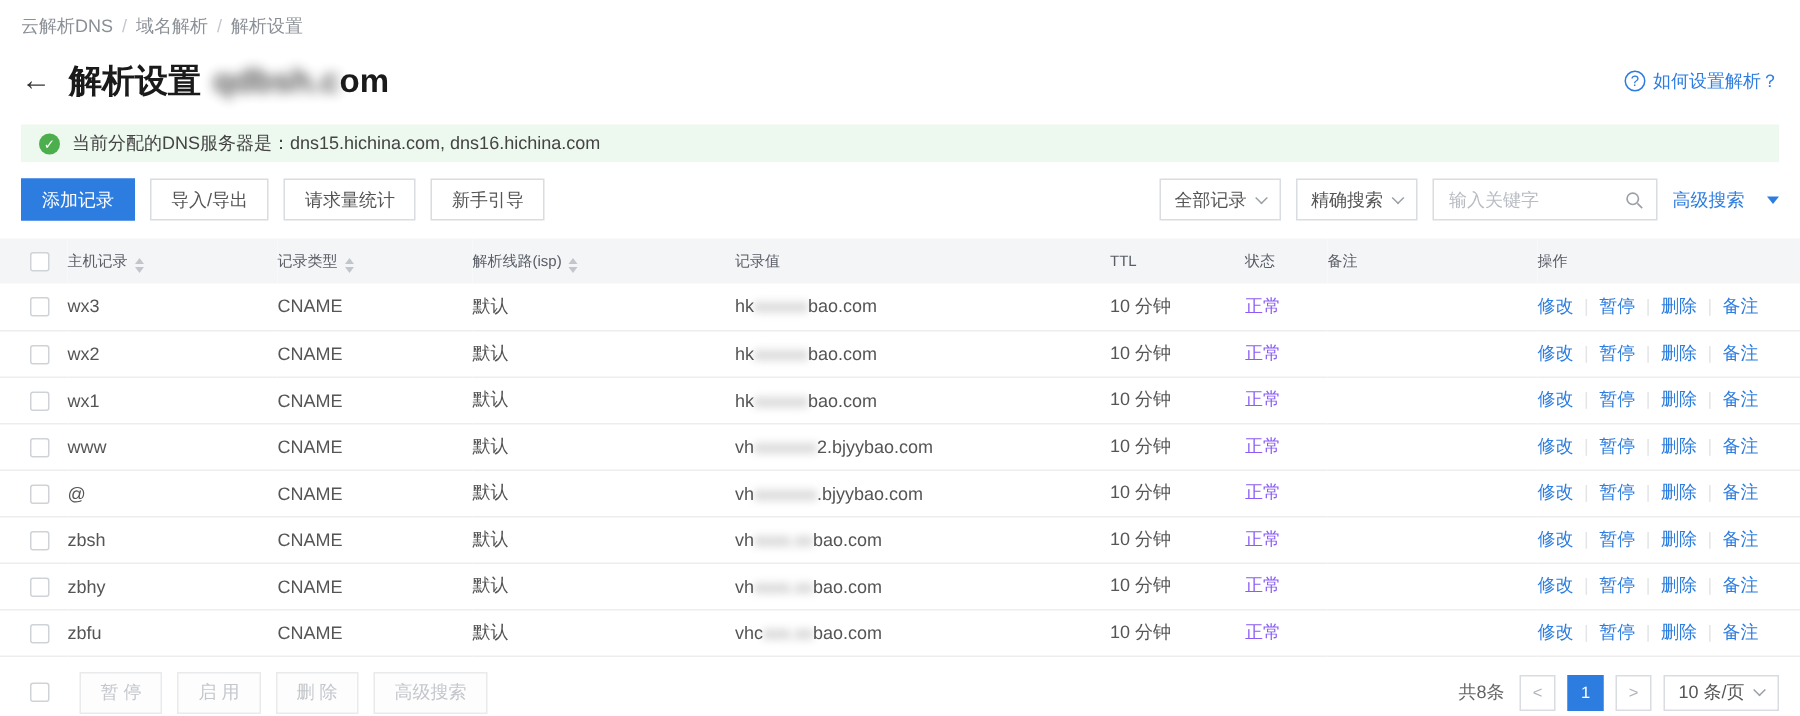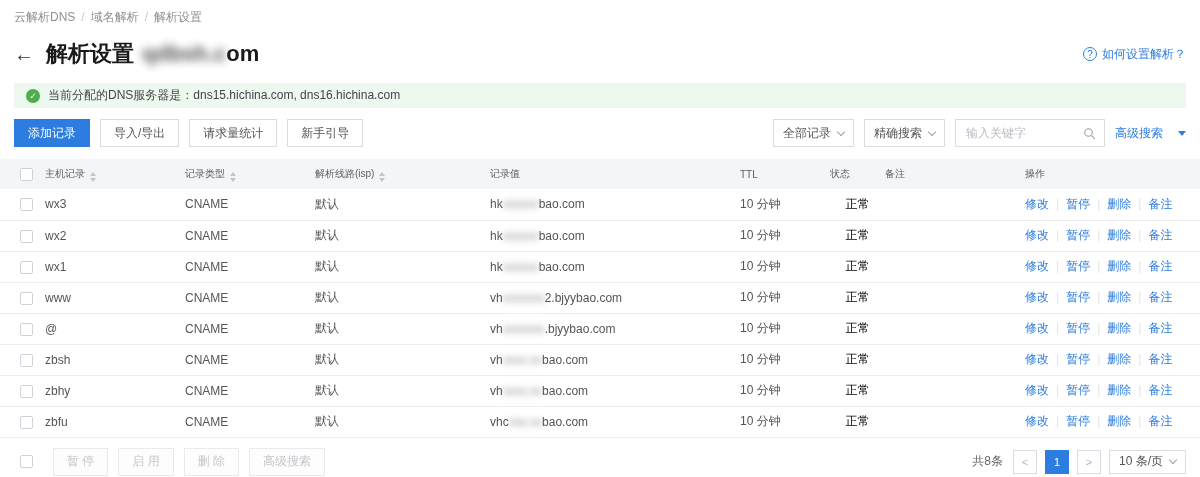--- a/index.html
+++ b/index.html
@@ -57,21 +57,21 @@
   td { padding:0; color:#555; font-size:12px; }
   .cell-cb, .th-cb { padding-left:20px; }
   .cb { width:13px; height:13px; border:1px solid #cfd3d8; border-radius:2px; background:#fff;
     display:inline-block; vertical-align:middle; cursor:pointer; }
   .sort { display:inline-flex; flex-direction:column; gap:2px; margin-left:5px; vertical-align:1px; }
   .tri-up { width:0; height:0; border-left:3.5px solid transparent; border-right:3.5px solid transparent;
     border-bottom:4px solid #c2c6cc; }
   .tri-dn { width:0; height:0; border-left:3.5px solid transparent; border-right:3.5px solid transparent;
     border-top:4px solid #c2c6cc; }
   .blur-txt { filter:blur(3px); opacity:.65; }
-  .status-ok { color:#000000;text-align:center; }
+  .status-ok { color:#8b5cf6; }
   .op-link { color:#2d7de1; cursor:pointer; }
   .op-sep { color:#e3e5e8; margin:0 7px; }
 
   
   .footer { margin:10px 14px 0 14px; display:flex; align-items:center;justify-content:space-between; }
   .footer .cb { margin:0 20px 0 6px; }
   .btn.disabled { color:#c3c6cb; border-color:#e8eaec; background:#fdfdfd; cursor:default; }
   .pagination { margin-left:auto; display:flex; align-items:center; gap:8px; }
   .total { color:#666; margin-right:2px; }
   .page-btn { width:24px; height:24px; border:1px solid #d9dce0; background:#fff; color:#b2b6bc;

